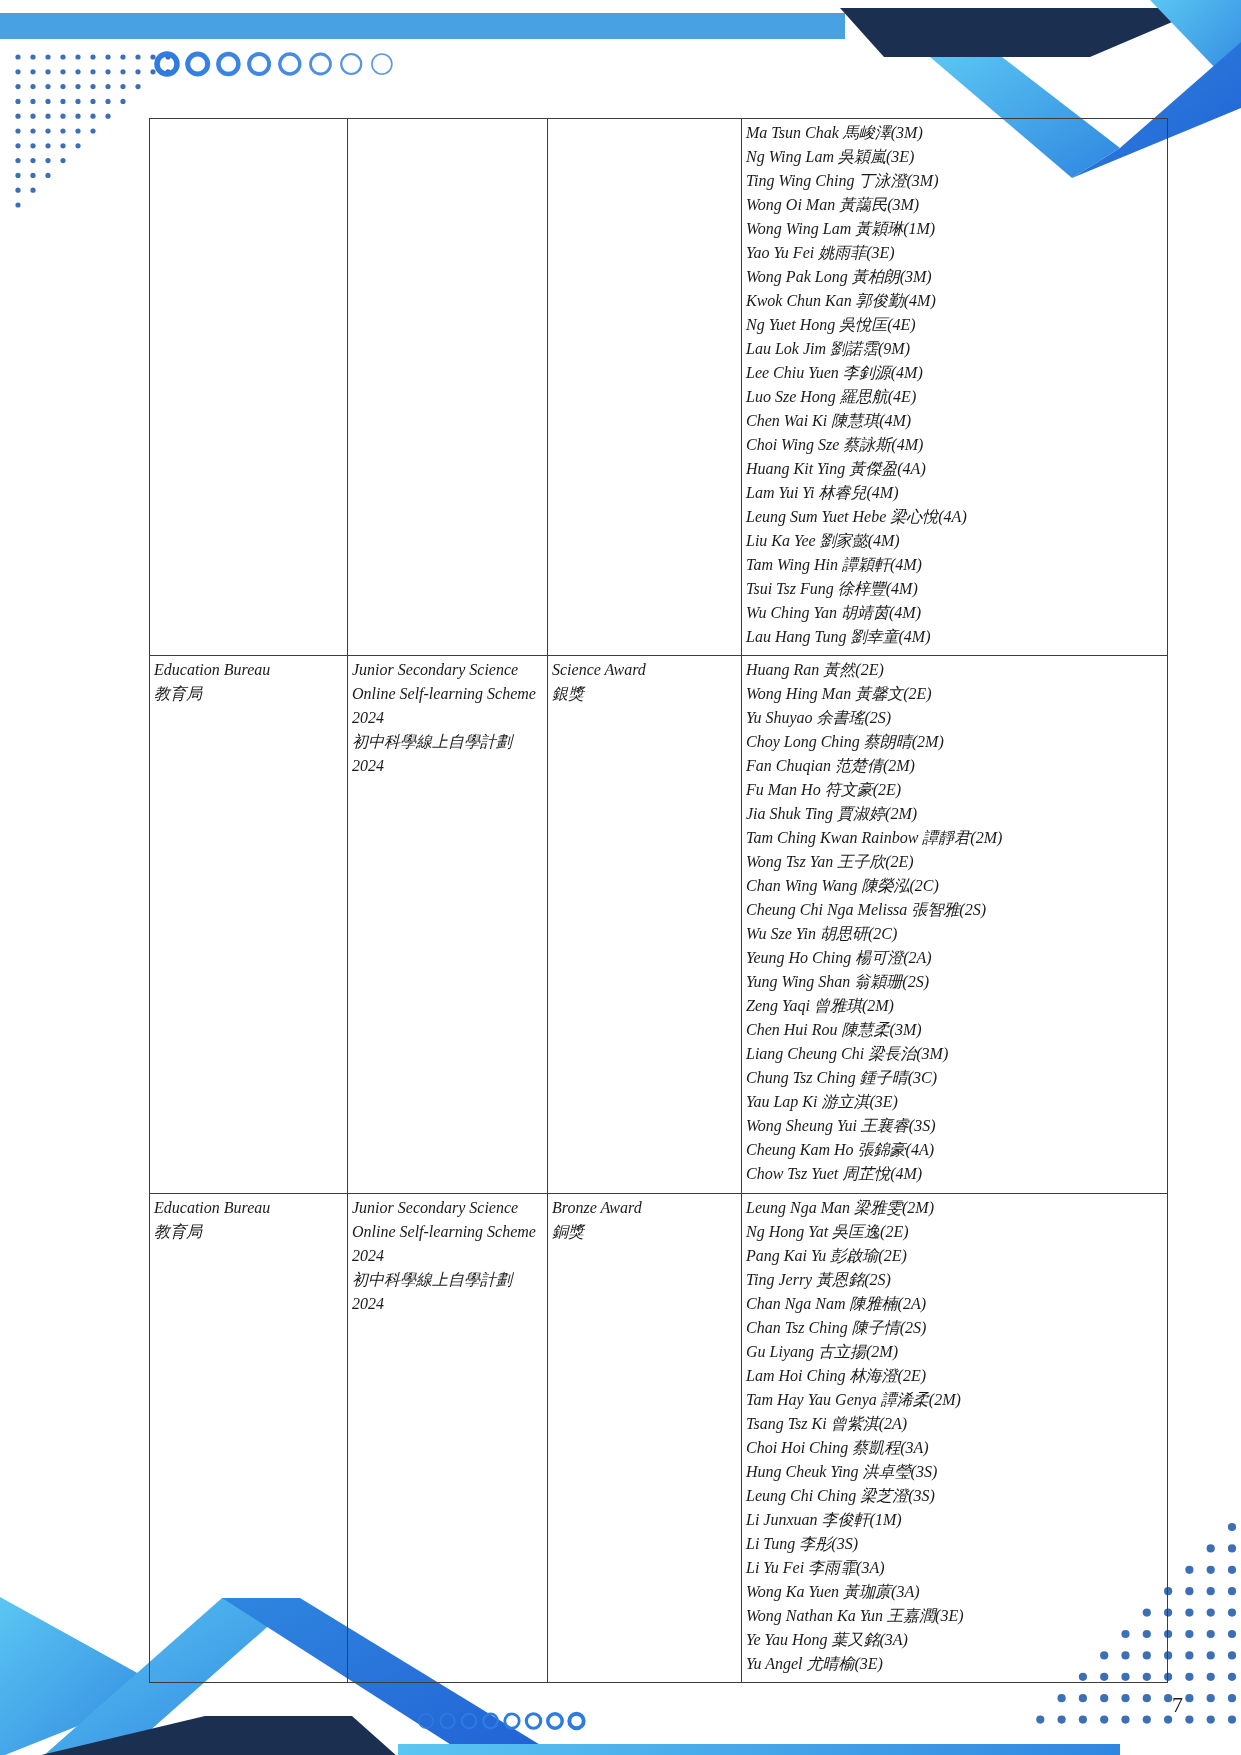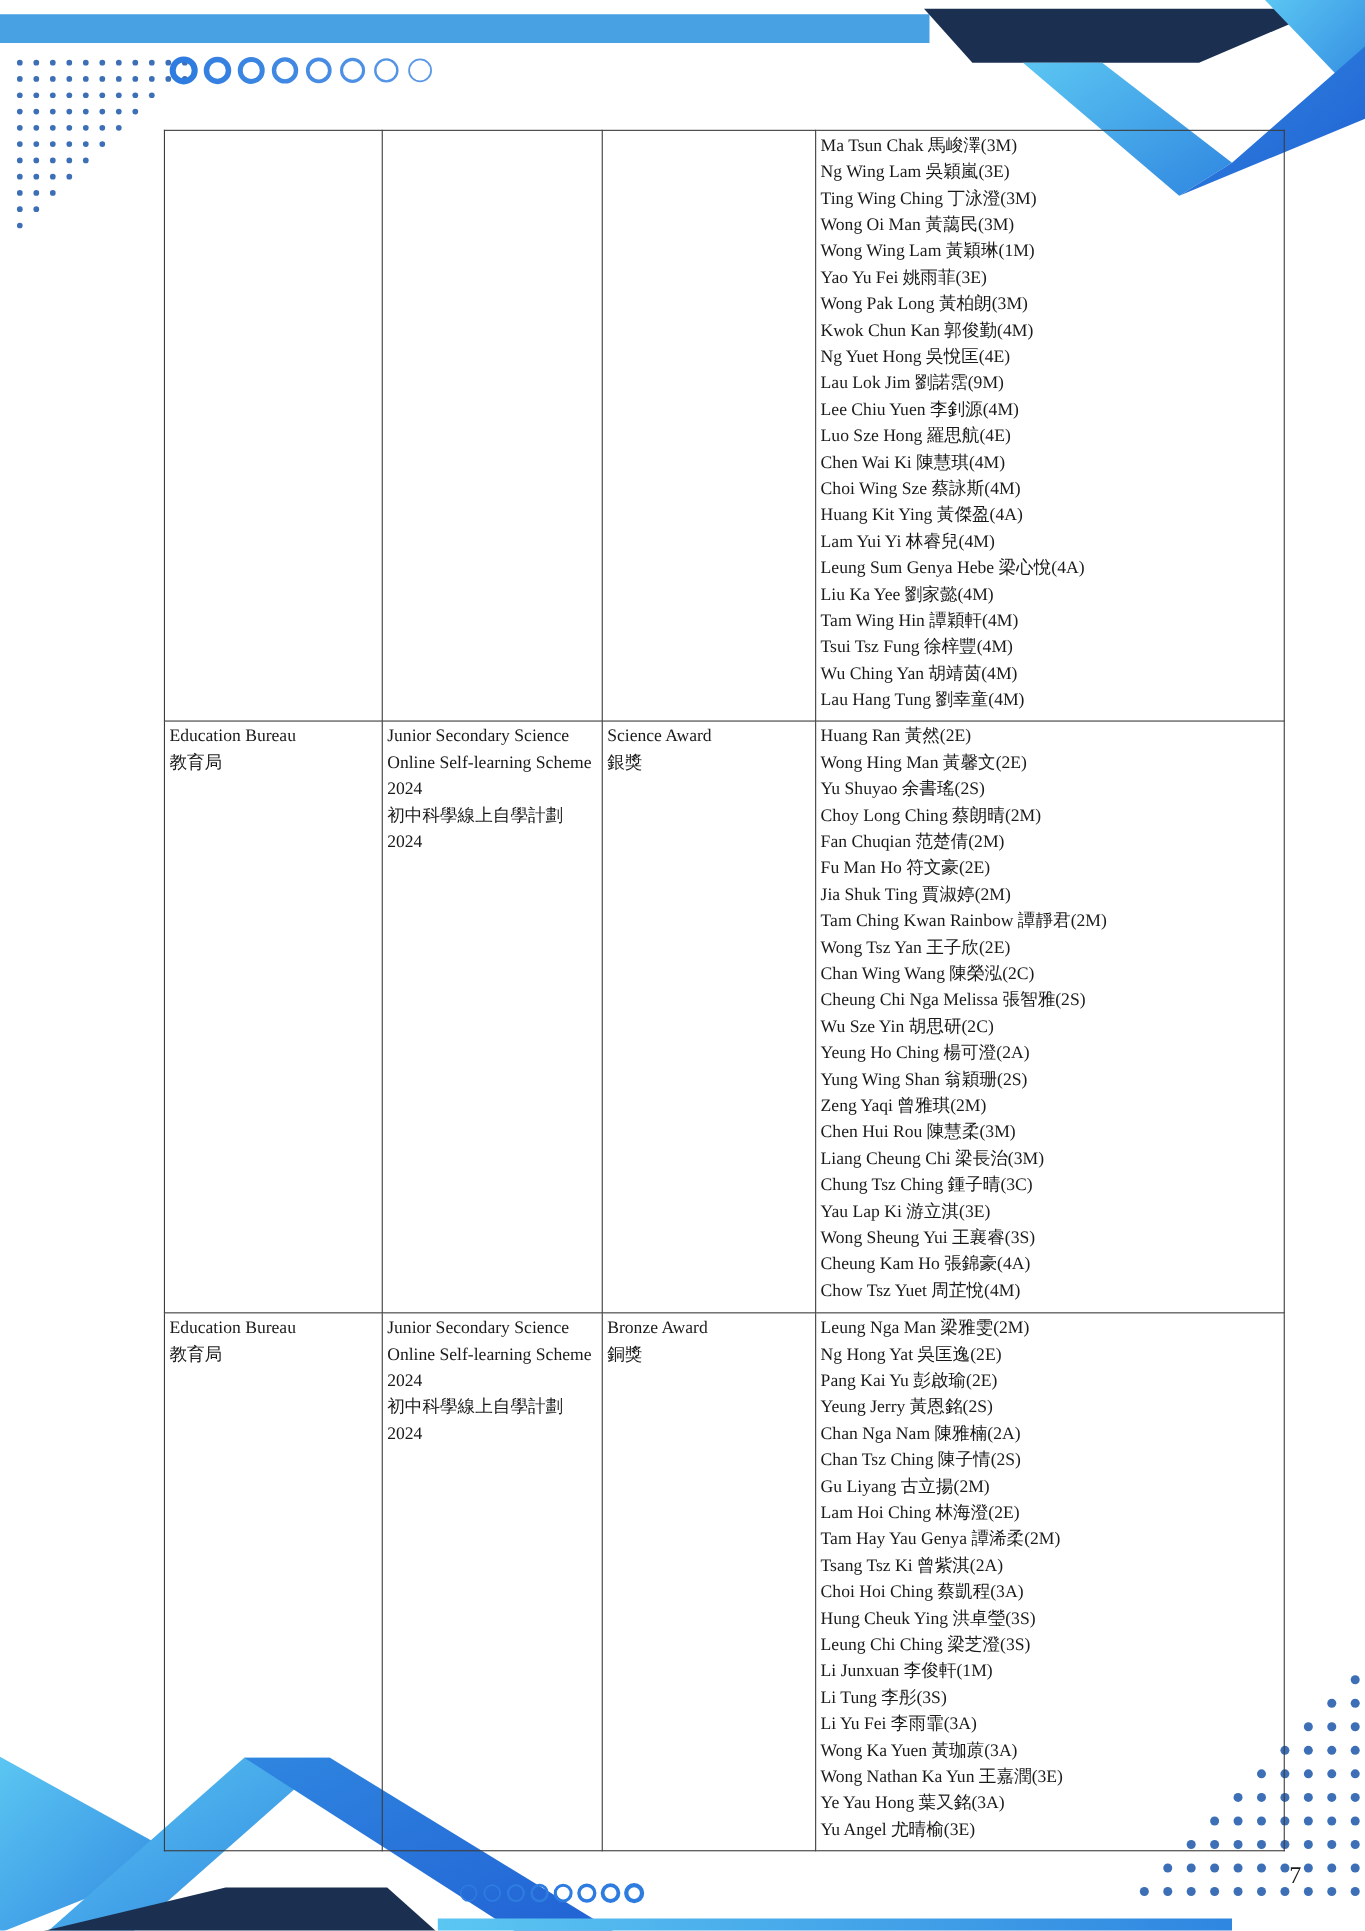--- a/index.html
+++ b/index.html
@@ -21,20 +21,21 @@
     background:transparent;
   }
   .doc-table td{
     border:1px solid #3c3c3c;
     vertical-align:top;
     padding:2px 4px 0 4px;
     font-size:16px;
     line-height:24px;
     background:transparent;
     overflow:hidden;
+    font-style:italic;
   }
   .cell-line{display:block;}
   .name-line{white-space:nowrap;}
   #page-number{
     position:absolute;left:1172px;top:1692px;z-index:3;
     font-size:22px;color:#1a1a1a;
   }
 </style>
 </head>
 <body>
@@ -237,21 +238,21 @@
             <div class="name-line">Wong Pak Long 黃柏朗(3M)</div>
             <div class="name-line">Kwok Chun Kan 郭俊勤(4M)</div>
             <div class="name-line">Ng Yuet Hong 吳悅匡(4E)</div>
             <div class="name-line">Lau Lok Jim 劉諾霑(9M)</div>
             <div class="name-line">Lee Chiu Yuen 李釗源(4M)</div>
             <div class="name-line">Luo Sze Hong 羅思航(4E)</div>
             <div class="name-line">Chen Wai Ki 陳慧琪(4M)</div>
             <div class="name-line">Choi Wing Sze 蔡詠斯(4M)</div>
             <div class="name-line">Huang Kit Ying 黃傑盈(4A)</div>
             <div class="name-line">Lam Yui Yi 林睿兒(4M)</div>
-            <div class="name-line">Leung Sum Genya Hebe 梁心悅(4A)</div>
+            <div class="name-line">Leung Sum Yuet Hebe 梁心悅(4A)</div>
             <div class="name-line">Liu Ka Yee 劉家懿(4M)</div>
             <div class="name-line">Tam Wing Hin 譚穎軒(4M)</div>
             <div class="name-line">Tsui Tsz Fung 徐梓豐(4M)</div>
             <div class="name-line">Wu Ching Yan 胡靖茵(4M)</div>
             <div class="name-line">Lau Hang Tung 劉幸童(4M)</div>
           </div>
     </td>
   </tr>
   <tr style="height:538px">
     <td>
@@ -306,21 +307,21 @@
     <td>
       <span class="cell-line">Bronze Award</span>
       <span class="cell-line">銅獎</span>
     </td>
     <td>
       <div>
 
       <div class="name-line">Leung Nga Man 梁雅雯(2M)</div>
             <div class="name-line">Ng Hong Yat 吳匡逸(2E)</div>
             <div class="name-line">Pang Kai Yu 彭啟瑜(2E)</div>
-            <div class="name-line">Yeung Jerry 黃恩銘(2S)</div>
+            <div class="name-line">Ting Jerry 黃恩銘(2S)</div>
             <div class="name-line">Chan Nga Nam 陳雅楠(2A)</div>
             <div class="name-line">Chan Tsz Ching 陳子情(2S)</div>
             <div class="name-line">Gu Liyang 古立揚(2M)</div>
             <div class="name-line">Lam Hoi Ching 林海澄(2E)</div>
             <div class="name-line">Tam Hay Yau Genya 譚浠柔(2M)</div>
             <div class="name-line">Tsang Tsz Ki 曾紫淇(2A)</div>
             <div class="name-line">Choi Hoi Ching 蔡凱程(3A)</div>
             <div class="name-line">Hung Cheuk Ying 洪卓瑩(3S)</div>
             <div class="name-line">Leung Chi Ching 梁芝澄(3S)</div>
             <div class="name-line">Li Junxuan 李俊軒(1M)</div>

